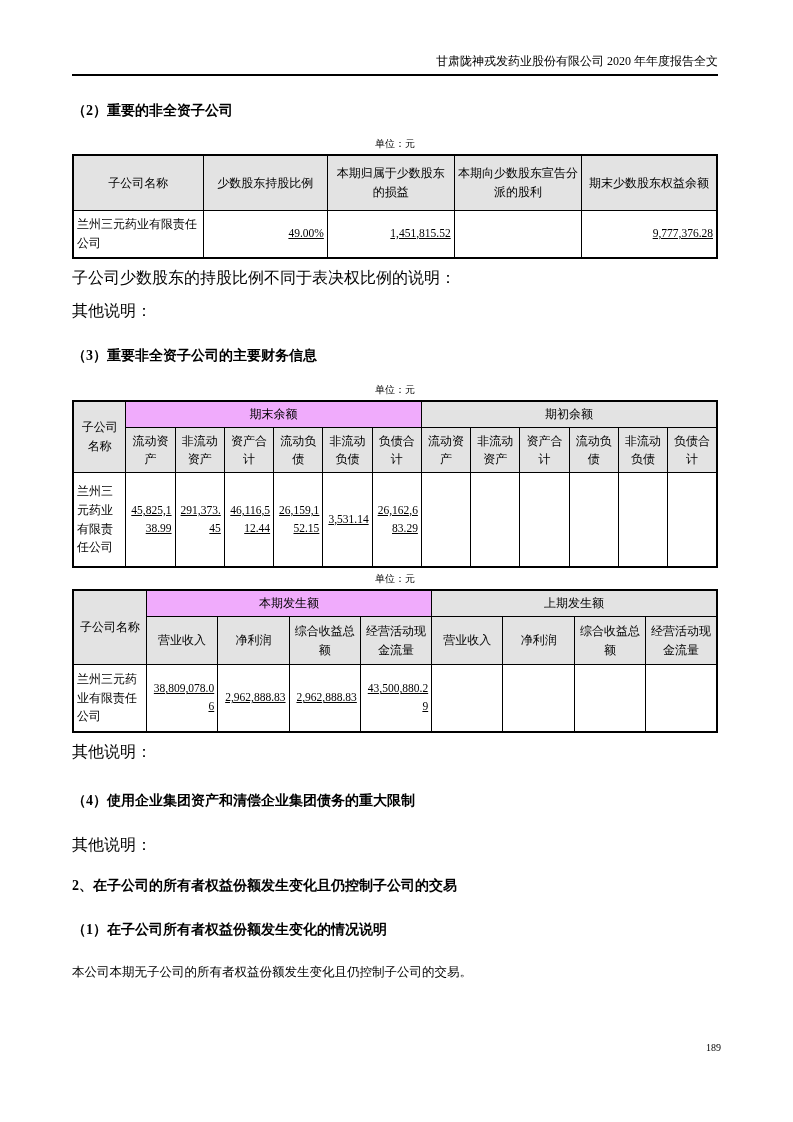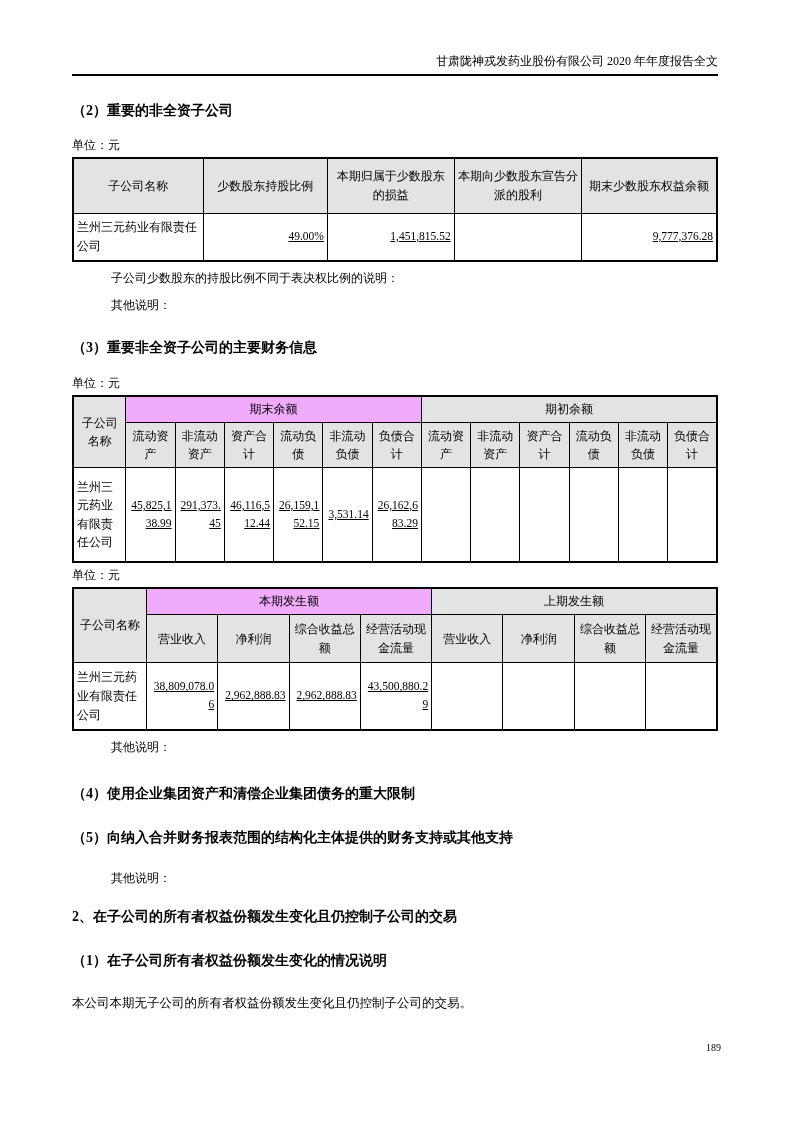--- a/index.html
+++ b/index.html
@@ -26,22 +26,22 @@
   h3.sec {
     font-size: 14px;
     font-weight: bold;
     line-height: 1.25;
   }
   .mt-lg { margin-top: 30px; }
   .mt-md { margin-top: 26px; }
   .mt-sm { margin-top: 22px; }
 
   .unit-label {
-    text-align: left;
-    font-size: 12px;
+    text-align: center;
+    font-size: 10px;
     margin-top: 18px;
     margin-bottom: 3px;
   }
   .unit-label.tight { margin-top: 4px; }
 
   table.fin-table {
     width: 100%;
     border-collapse: collapse;
     table-layout: fixed;
     border: 2px solid #000;
@@ -74,24 +74,23 @@
   .t1-hrow  { height: 55px; }
   .t1-drow  { height: 48px; }
   .t2-band  { height: 27px; }
   .t2-sub   { height: 45px; }
   .t2-drow  { height: 94px; }
   .t3-band  { height: 27px; }
   .t3-sub   { height: 48px; }
   .t3-drow  { height: 67px; }
 
   p.note {
-    font-size: 12px;
+    font-size: 16px;
     line-height: 1.35;
     margin-top: 8px;
-    margin-left: 39px;
   }
   p.note.gap { margin-top: 11px; }
   p.note.big-gap { margin-top: 24px; }
   p.body-text {
     font-size: 12.5px;
     margin-top: 26px;
   }
 
   .page-number {
     position: absolute;
@@ -241,21 +240,20 @@
           <td class="num"></td>
           <td class="num"></td>
           <td class="num"></td>
         </tr>
       </tbody>
     </table>
 
     <p class="note">其他说明：</p>
 
     <h3 class="sec mt-lg">（4）使用企业集团资产和清偿企业集团债务的重大限制</h3>
-    <h3 class="sec mt-md">（5）向纳入合并财务报表范围的结构化主体提供的财务支持或其他支持</h3>
 
     <p class="note big-gap">其他说明：</p>
 
     <h3 class="sec mt-sm">2、在子公司的所有者权益份额发生变化且仍控制子公司的交易</h3>
     <h3 class="sec mt-md">（1）在子公司所有者权益份额发生变化的情况说明</h3>
 
     <p class="body-text">本公司本期无子公司的所有者权益份额发生变化且仍控制子公司的交易。</p>
 
   </div>
 

